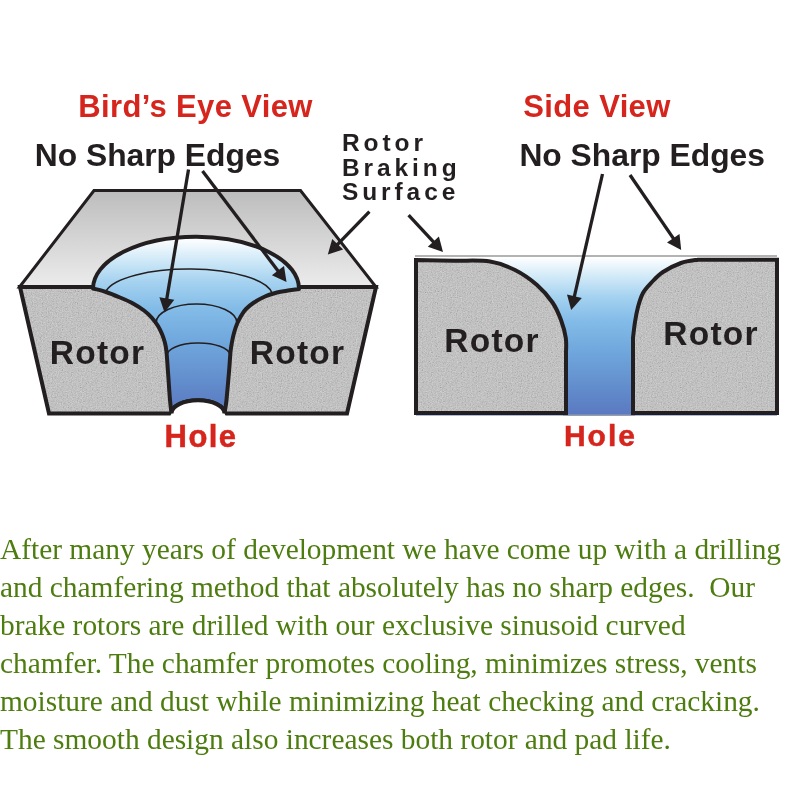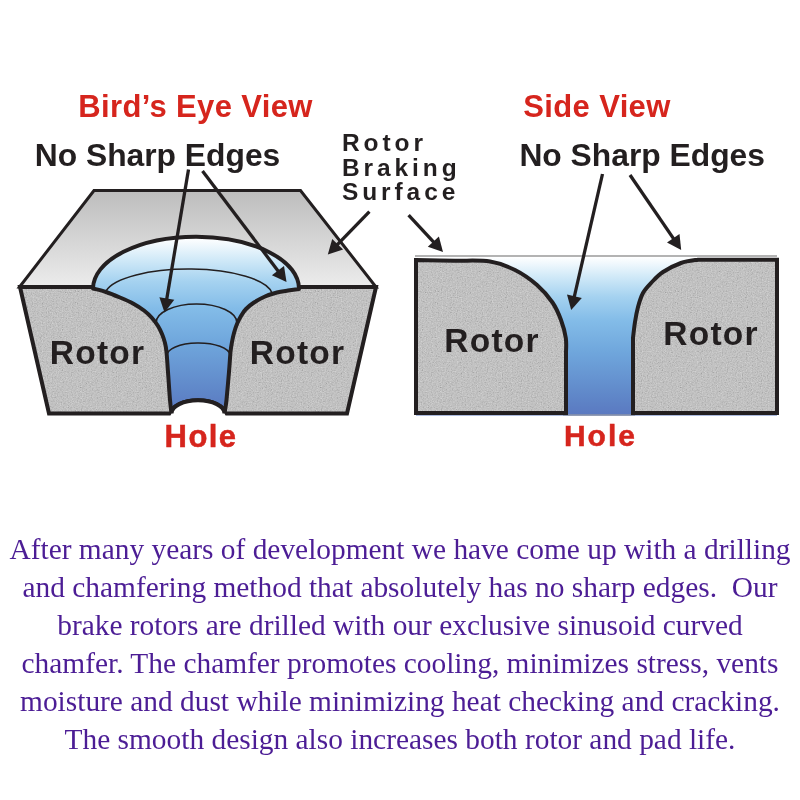--- a/index.html
+++ b/index.html
@@ -1,17 +1,17 @@
 <!DOCTYPE html>
 <html><head>
 <meta charset="utf-8">
 <style>
 html,body{margin:0;padding:0;background:#ffffff;width:800px;height:800px;overflow:hidden;}
 #stage{position:relative;width:787px;height:800px;font-family:"Liberation Sans",sans-serif;}
-#para{position:absolute;left:0;top:529.9px;width:800px;text-align:center;font-family:"Liberation Serif",serif;font-size:29.4px;line-height:38px;color:#4c1d95;letter-spacing:0px;}
+#para{position:absolute;left:0;top:529.9px;width:800px;font-family:"Liberation Serif",serif;font-size:29.4px;line-height:38px;color:#4d7c0f;letter-spacing:0px;}
 </style>
 </head>
 <body>
 <div id="stage">
 <svg width="800" height="800" viewBox="0 0 800 800" style="position:absolute;left:0;top:0">
 <defs>
   <linearGradient id="gTop" x1="0" y1="191" x2="0" y2="287" gradientUnits="userSpaceOnUse">
     <stop offset="0" stop-color="#bdbdbd"></stop>
     <stop offset="1" stop-color="#ececec"></stop>
   </linearGradient>

